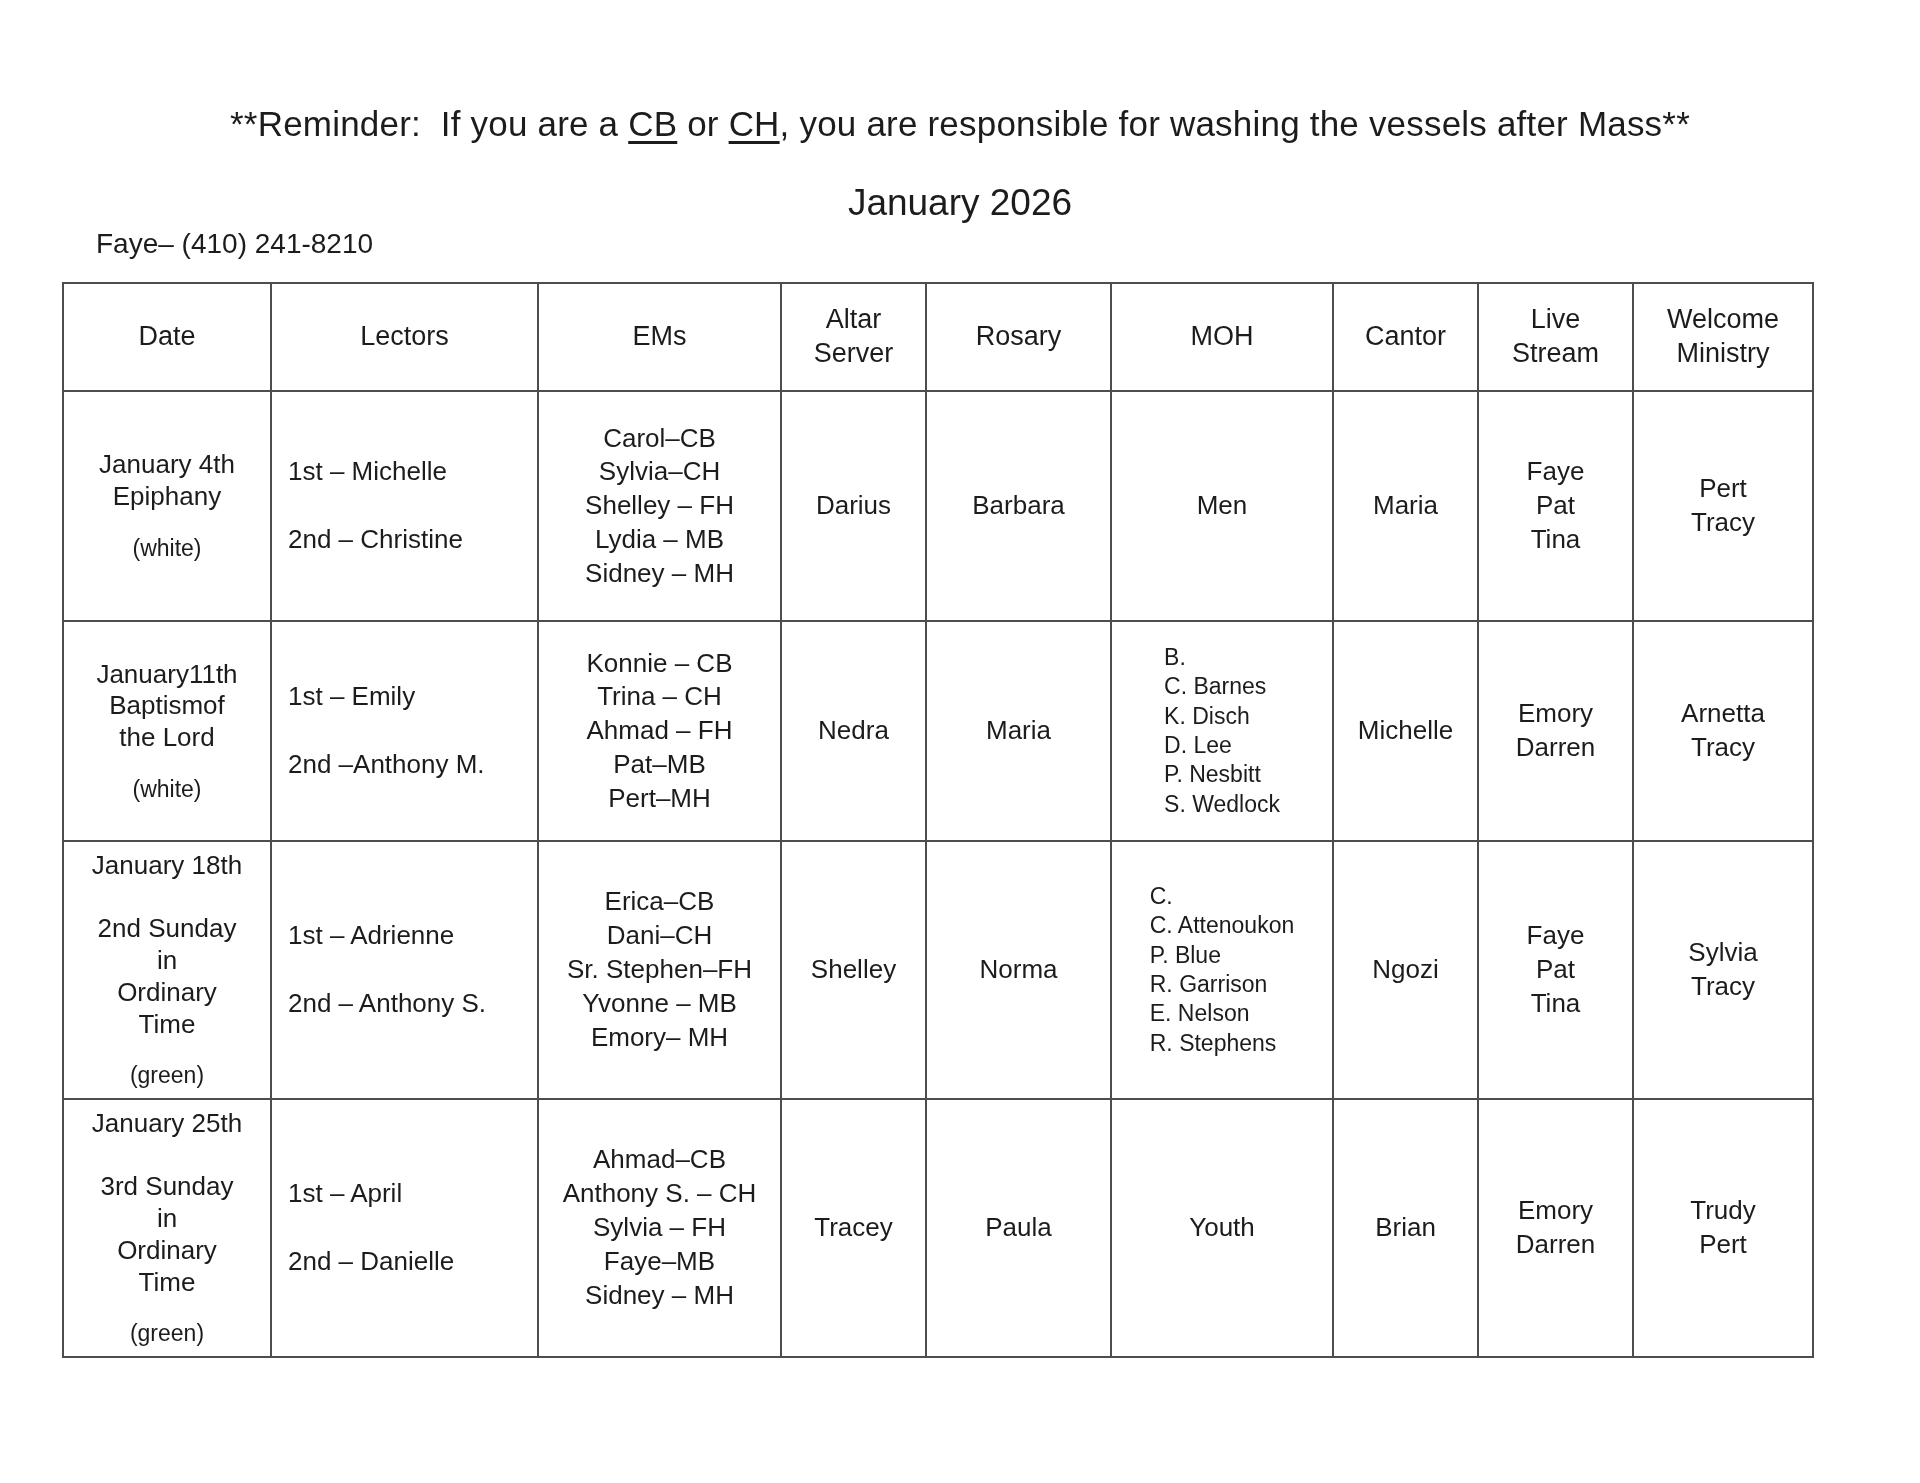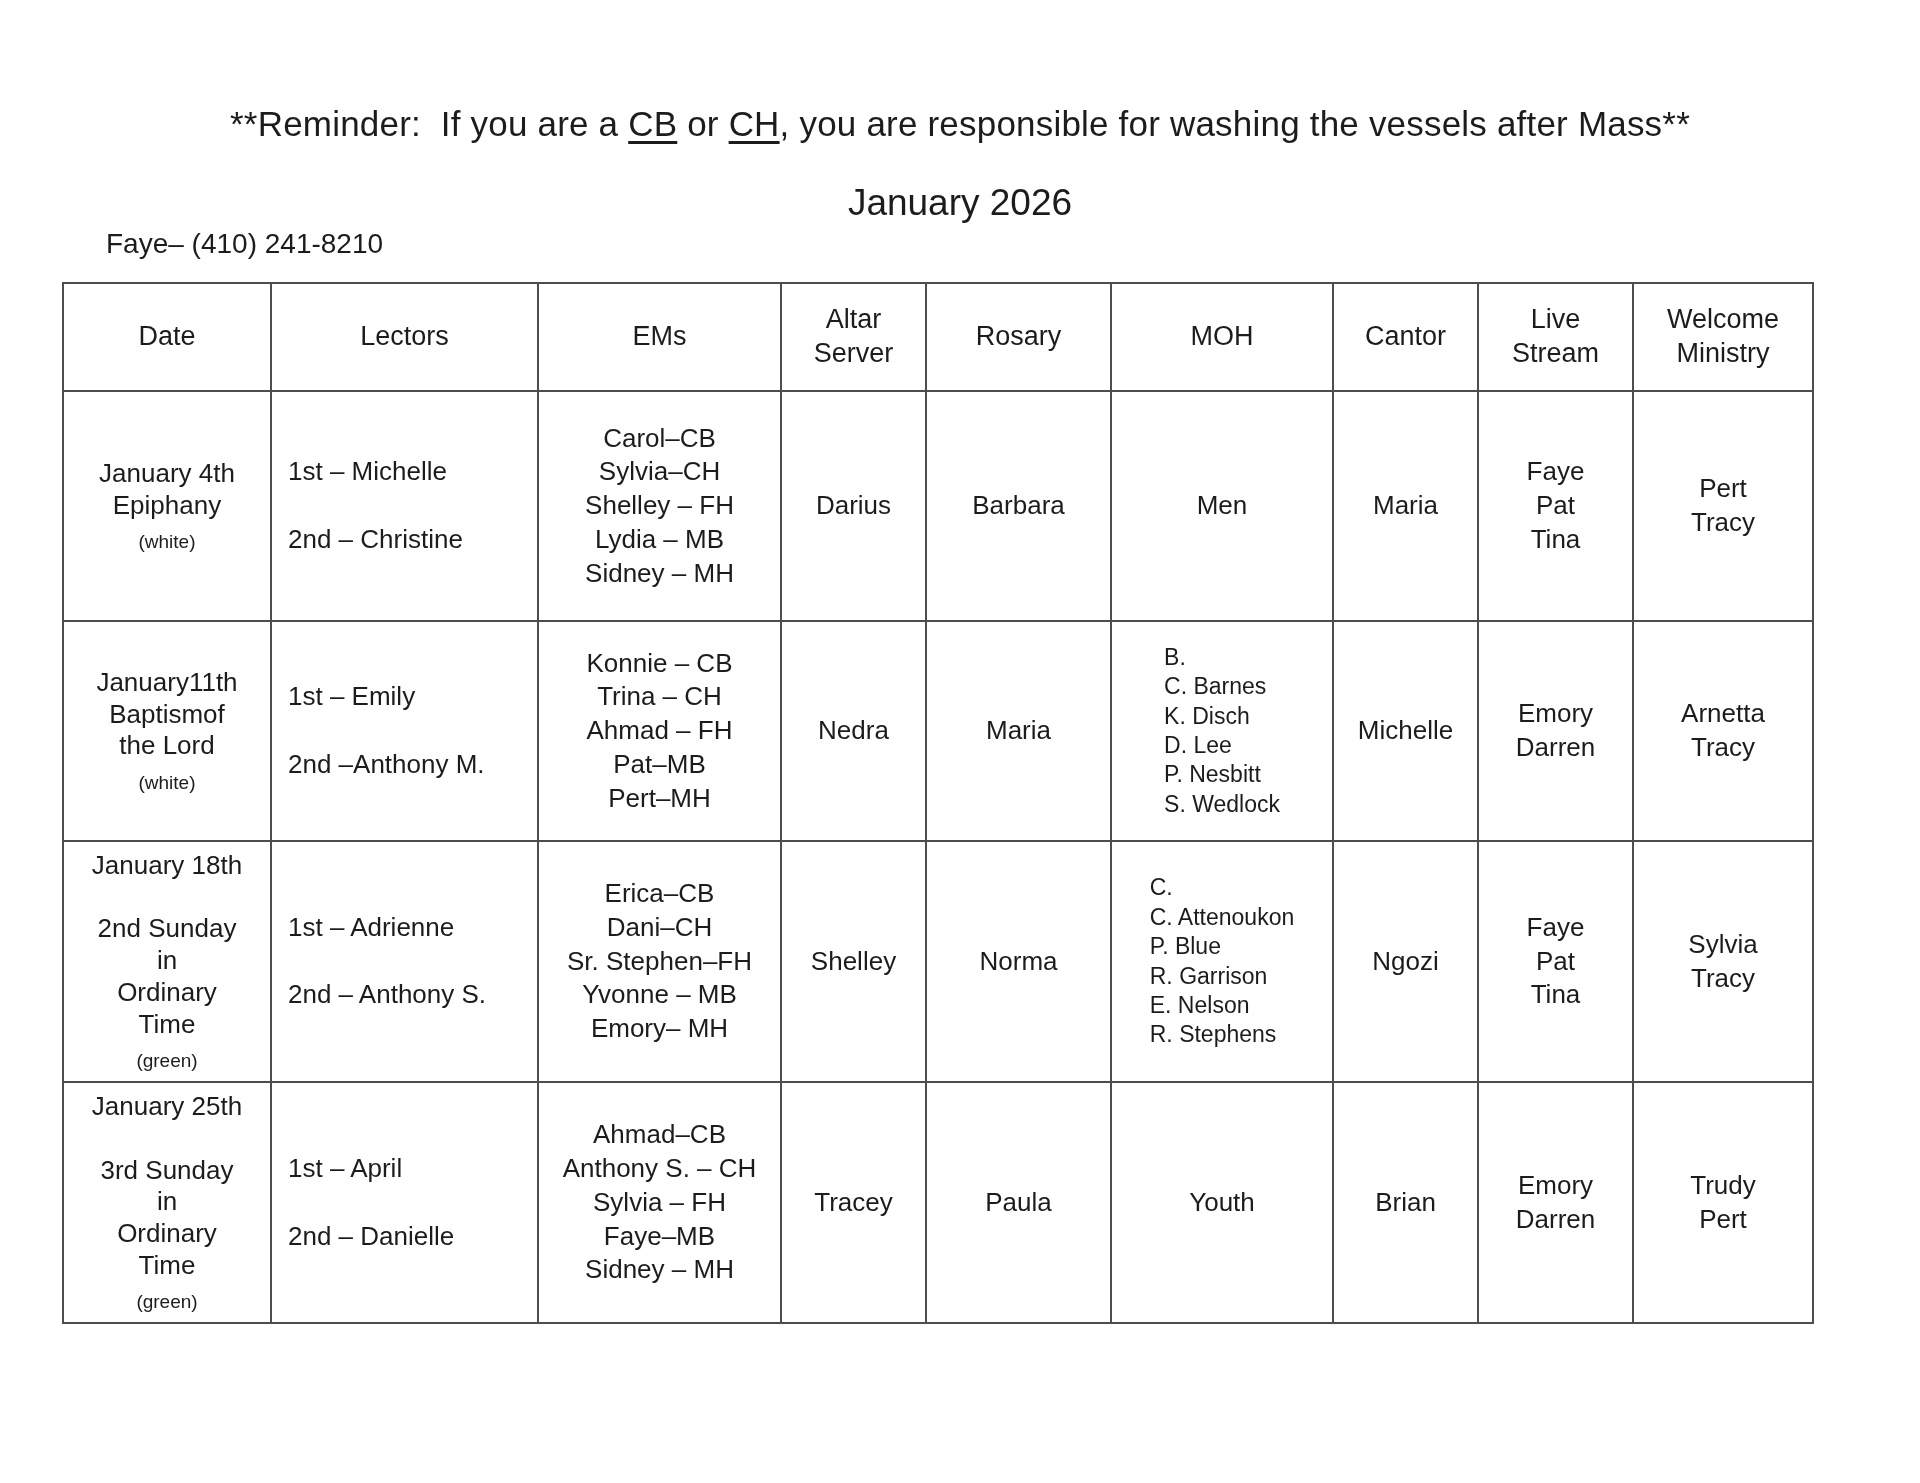--- a/index.html
+++ b/index.html
@@ -18,21 +18,21 @@
     white-space: pre-wrap;
   }
   .reminder span { white-space: pre-wrap; }
   .reminder .u { text-decoration: underline; text-underline-offset: 5px; }
 
   .title {
     position: absolute; top: 182px; left: 0; width: 100%;
     text-align: center; font-size: 37px;
   }
   .contact {
-    position: absolute; top: 228px; left: 106px;
+    position: absolute; top: 228px; left: 96px;
     font-size: 28px;
   }
 
   table.roster {
     position: absolute; top: 282px; left: 62px;
     border-collapse: collapse; table-layout: fixed;
   }
   th, td {
     border: 2px solid #4d4d4d;
     vertical-align: middle;
@@ -51,21 +51,21 @@
   col.c-cantor  { width: 145px; }
   col.c-live    { width: 155px; }
   col.c-welcome { width: 180px; }
 
   tr.r1 { height: 230px; }
   tr.r2 { height: 220px; }
   tr.r3 { height: 152px; }
   tr.r4 { height: 217px; }
 
   td.date-cell .date-lines { line-height: 1.22; }
-  td.date-cell .date-note  { font-size: 19px; margin-top: 10px; line-height: 1.2; }
+  td.date-cell .date-note  { font-size: 23px; margin-top: 22px; line-height: 1.2; }
 
   td.lectors-cell { text-align: left; padding-left: 16px; }
 
   td.moh-left { font-size: 23px; line-height: 1.28; }
   td.moh-left .moh-inner { display: inline-block; text-align: left; }
 </style>
 </head>
 <body>
 
 <div class="reminder"><span data-bind="reminder.prefix">**Reminder:  If you are a </span><span class="u" data-bind="reminder.cb">CB</span><span data-bind="reminder.mid"> or </span><span class="u" data-bind="reminder.ch">CH</span><span data-bind="reminder.suffix">, you are responsible for washing the vessels after Mass**</span></div>

